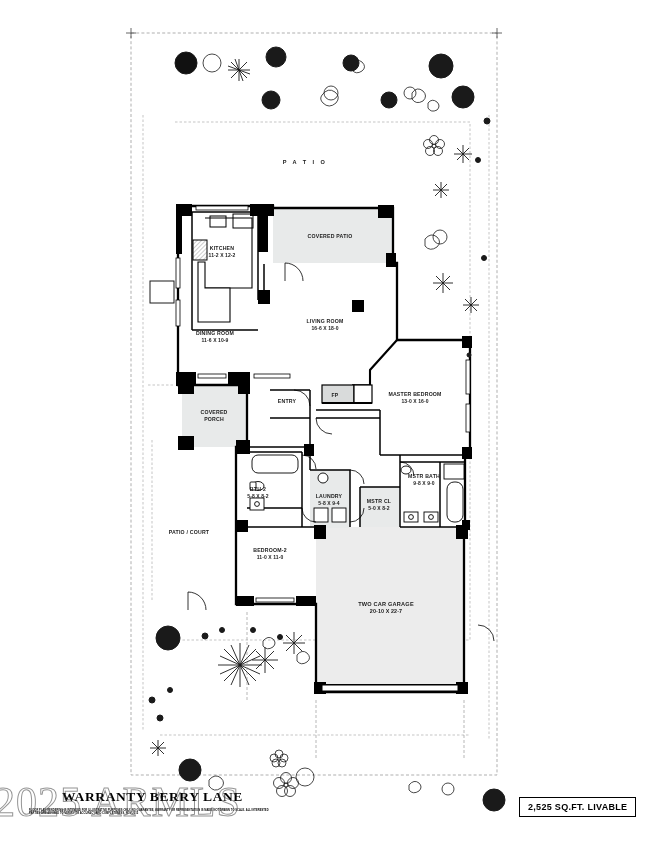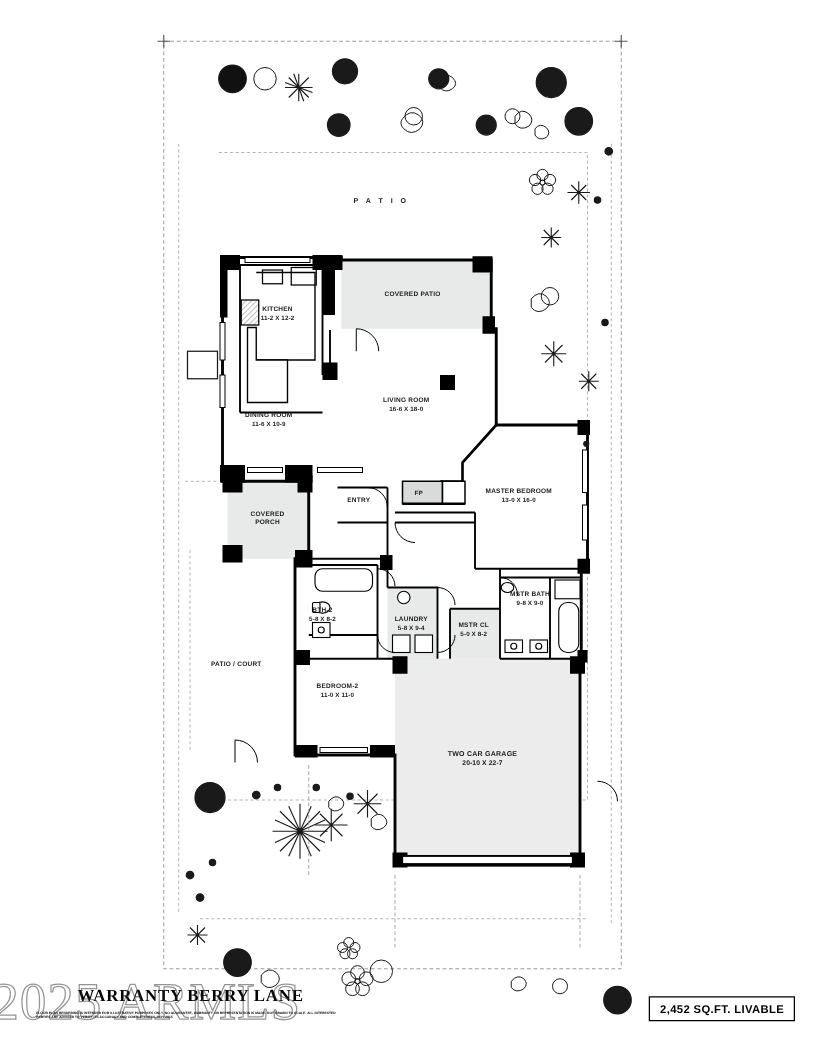--- a/index.html
+++ b/index.html
@@ -430,14 +430,14 @@
   <span class="dim">11-0  X  11-0</span>
 </div>
 
 <div class="lbl lbl-lg" style="left:386px;top:608px;">
   <span class="nm">TWO CAR GARAGE</span>
   <span class="dim">20-10  X  22-7</span>
 </div>
 
 <div id="address">WARRANTY BERRY LANE</div>
 <div id="disclaimer">FLOOR PLAN RENDERING IS INTENDED FOR ILLUSTRATIVE PURPOSES ONLY. NO GUARANTEE, WARRANTY OR REPRESENTATION IS MADE. NOT DRAWN TO SCALE. ALL INTERESTED PARTIES ARE ADVISED TO VERIFY ITS ACCURACY AND COMPLETENESS. NOV 2015</div>
-<div id="sqft">2,452 SQ.FT. LIVABLE</div>
+<div id="sqft">2,525 SQ.FT. LIVABLE</div>
 <div id="watermark">2025 ARMLS</div>
 
 </body></html>

